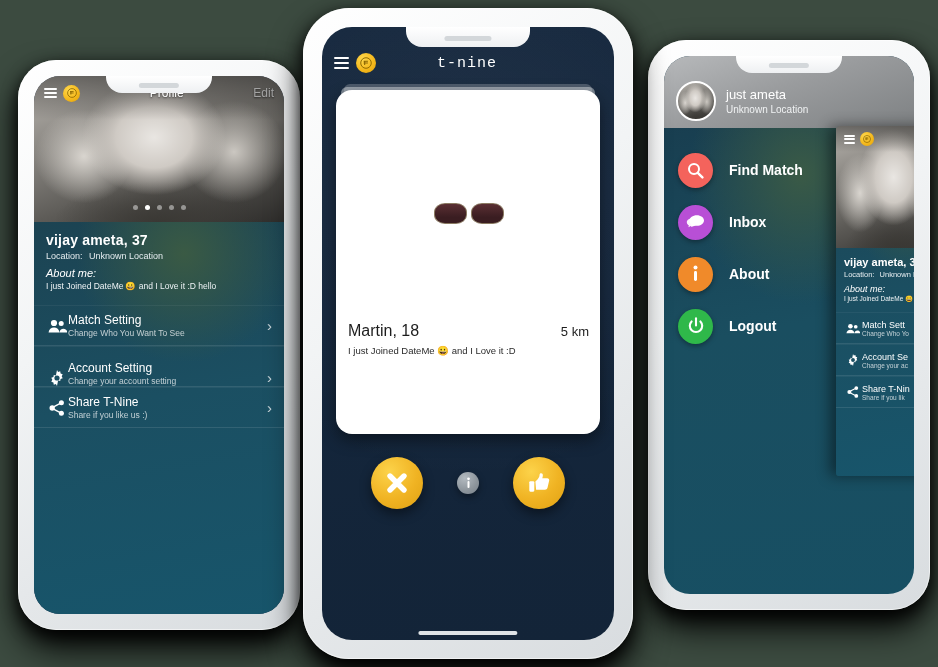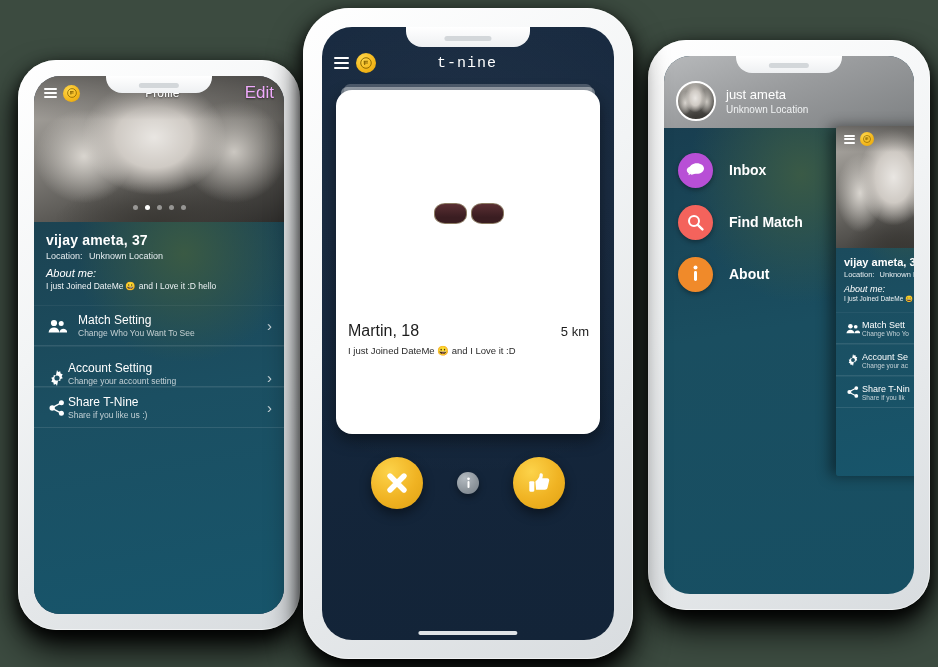--- a/index.html
+++ b/index.html
@@ -146,21 +146,21 @@
           <i style="height:2px;margin:2px 0;"></i>
         </span>
         <span class="badge-ic" style="width:17px;height:17px;margin-left:6px;font-size:9px;">
           <svg width="10" height="10" viewBox="0 0 10 10" aria-hidden="true">
             <circle cx="5" cy="5" r="4.4" fill="none" stroke="#8a6500" stroke-width=".8"></circle>
             <path d="M3 3.6h3.6M3 5h3.6M3.9 3.2v3.4" stroke="#8a6500" stroke-width=".9" fill="none"></path>
           </svg>
         </span>
         <span style="flex:1;text-align:center;color:#fff;font-size:12px;
                      text-shadow:0 1px 2px rgba(0,0,0,.6);">Profile</span>
-        <span style="color:#f0abfc;font-size:17px;text-shadow:0 1px 2px rgba(0,0,0,.6);">Edit</span>
+        <span style="color:#a3a3a3;font-size:12px;text-shadow:0 1px 2px rgba(0,0,0,.6);">Edit</span>
       </div>
 
       <div class="dots" style="position:absolute; left:0; right:0; top:129px;">
         <i></i>
         <i class="on"></i>
         <i></i>
         <i></i>
         <i></i>
       </div>
 
@@ -172,21 +172,21 @@
         <div style="padding:10px 12px 14px 12px;">
           <div style="color:#fff;font-size:14px;font-weight:bold;letter-spacing:.2px;">vijay ameta, 37</div>
           <div style="margin-top:3px;font-size:9px;color:#e6edf0;">
             <span>Location:</span>
             <span style="margin-left:4px;">Unknown Location</span>
           </div>
           <div style="margin-top:6px;color:#fff;font-size:11px;font-style:italic;">About me:</div>
           <div style="margin-top:2px;color:#eef3f5;font-size:8.5px;">I just Joined DateMe 😀 and I Love it :D  hello</div>
         </div>
 
-        <div class="row" style="height:41px;padding:0 12px;gap:10px;">
+        <div class="row" style="height:41px;padding:0 12px;">
           <span class="ic" style="width:22px;">
             <svg width="19" height="14" viewBox="0 0 19 14" aria-hidden="true">
               <circle cx="6" cy="4" r="3.1" fill="#fff"></circle>
               <circle cx="13.2" cy="4.6" r="2.5" fill="#fff"></circle>
               <path d="M0.6 13.6c.3-3.2 2.5-5 5.4-5s5.1 1.8 5.4 5z" fill="#fff"></path>
               <path d="M11.4 13.6c.2-2.5 1.9-3.9 4.1-3.9 1.7 0 3 .9 3.5 2.4v1.5z" fill="#fff"></path>
             </svg>
           </span>
           <span class="txt">
             <span class="t1" style="display:block;font-size:12px;">Match Setting</span>
@@ -240,49 +240,58 @@
         <span class="avatar photo-girl" style="width:40px;height:40px;"></span>
         <span style="margin-left:10px;">
           <span style="display:block;color:#fff;font-size:13px;">just ameta</span>
           <span style="display:block;color:#f0f2f3;font-size:10px;margin-top:2px;">Unknown Location</span>
         </span>
       </div>
 
       <div style="padding:16px 0 0 14px;">
 
         <div class="menu-item" style="height:52px;">
+          <span class="menu-ic" style="width:35px;height:35px;background:#f4635c;">
+            <svg width="17" height="17" viewBox="0 0 17 17" aria-hidden="true">
+              <circle cx="7" cy="7" r="5" fill="none" stroke="#fff" stroke-width="2"></circle>
+              <path d="M10.8 10.8L15.4 15.4" stroke="#fff" stroke-width="2.4" stroke-linecap="round"></path>
+            </svg>
+          </span>
+          <span class="menu-label" style="margin-left:16px;font-size:14px;">Find Match</span>
+        </div>
+
+        <div class="menu-item" style="height:52px;">
           <span class="menu-ic" style="width:35px;height:35px;background:#b84fd6;">
             <svg width="19" height="16" viewBox="0 0 19 16" aria-hidden="true">
               <path fill="#fff" d="M10.8 1.2c4 0 7.2 2.3 7.2 5.3s-3.2 5.3-7.2 5.3c-.8 0-1.6-.1-2.3-.3L5 13.1l.8-2.2C4.4 10 3.6 8.7 3.6 6.5c0-3 3.2-5.3 7.2-5.3z"></path>
               <path fill="#fff" d="M6.2 4.2c-3 0-5.4 1.8-5.4 4 0 1.3.8 2.5 2.1 3.2l-.6 1.8 2.6-1.2c.4.1.9.2 1.3.2 3 0 5.4-1.8 5.4-4s-2.4-4-5.4-4z" opacity=".95"></path>
             </svg>
           </span>
           <span class="menu-label" style="margin-left:16px;font-size:14px;">Inbox</span>
-        </div>
-
-        <div class="menu-item" style="height:52px;">
-          <span class="menu-ic" style="width:35px;height:35px;background:#f4635c;">
-            <svg width="17" height="17" viewBox="0 0 17 17" aria-hidden="true">
-              <circle cx="7" cy="7" r="5" fill="none" stroke="#fff" stroke-width="2"></circle>
-              <path d="M10.8 10.8L15.4 15.4" stroke="#fff" stroke-width="2.4" stroke-linecap="round"></path>
-            </svg>
-          </span>
-          <span class="menu-label" style="margin-left:16px;font-size:14px;">Find Match</span>
         </div>
 
         <div class="menu-item" style="height:52px;">
           <span class="menu-ic" style="width:35px;height:35px;background:#f08a2a;">
             <svg width="7" height="18" viewBox="0 0 7 18" aria-hidden="true">
               <circle cx="3.5" cy="2.6" r="2" fill="#fff"></circle>
               <rect x="2" y="6" width="3" height="10" rx="1.4" fill="#fff"></rect>
             </svg>
           </span>
           <span class="menu-label" style="margin-left:16px;font-size:14px;">About</span>
         </div>
 
+        <div class="menu-item" style="height:52px;">
+          <span class="menu-ic" style="width:35px;height:35px;background:#2fb84a;">
+            <svg width="18" height="18" viewBox="0 0 18 18" aria-hidden="true">
+              <path d="M4.6 4.4a6.2 6.2 0 1 0 8.8 0" fill="none" stroke="#fff" stroke-width="2.1" stroke-linecap="round"></path>
+              <path d="M9 1.4v7" stroke="#fff" stroke-width="2.1" stroke-linecap="round"></path>
+            </svg>
+          </span>
+          <span class="menu-label" style="margin-left:16px;font-size:14px;">Logout</span>
+        </div>
       </div>
 
       <div style="position:absolute; left:172px; top:70px; width:120px; bottom:118px;
                   overflow:hidden; border-radius:3px 0 0 3px;
                   box-shadow:-6px 0 14px rgba(0,0,0,.45);
                   background:radial-gradient(ellipse 80% 40% at 60% 18%, #3a5a44 0%, rgba(40,78,70,0) 62%),
                              linear-gradient(170deg,#1c4352 0%,#1b4f62 50%,#17556b 100%);">
         <div class="photo-girl" style="position:absolute;left:0;top:0;right:0;height:122px;"></div>
         <div class="appbar" style="position:absolute;left:0;top:0;right:0;height:26px;padding:0 8px;
                     background:linear-gradient(180deg,rgba(0,0,0,.42),rgba(0,0,0,0));">

